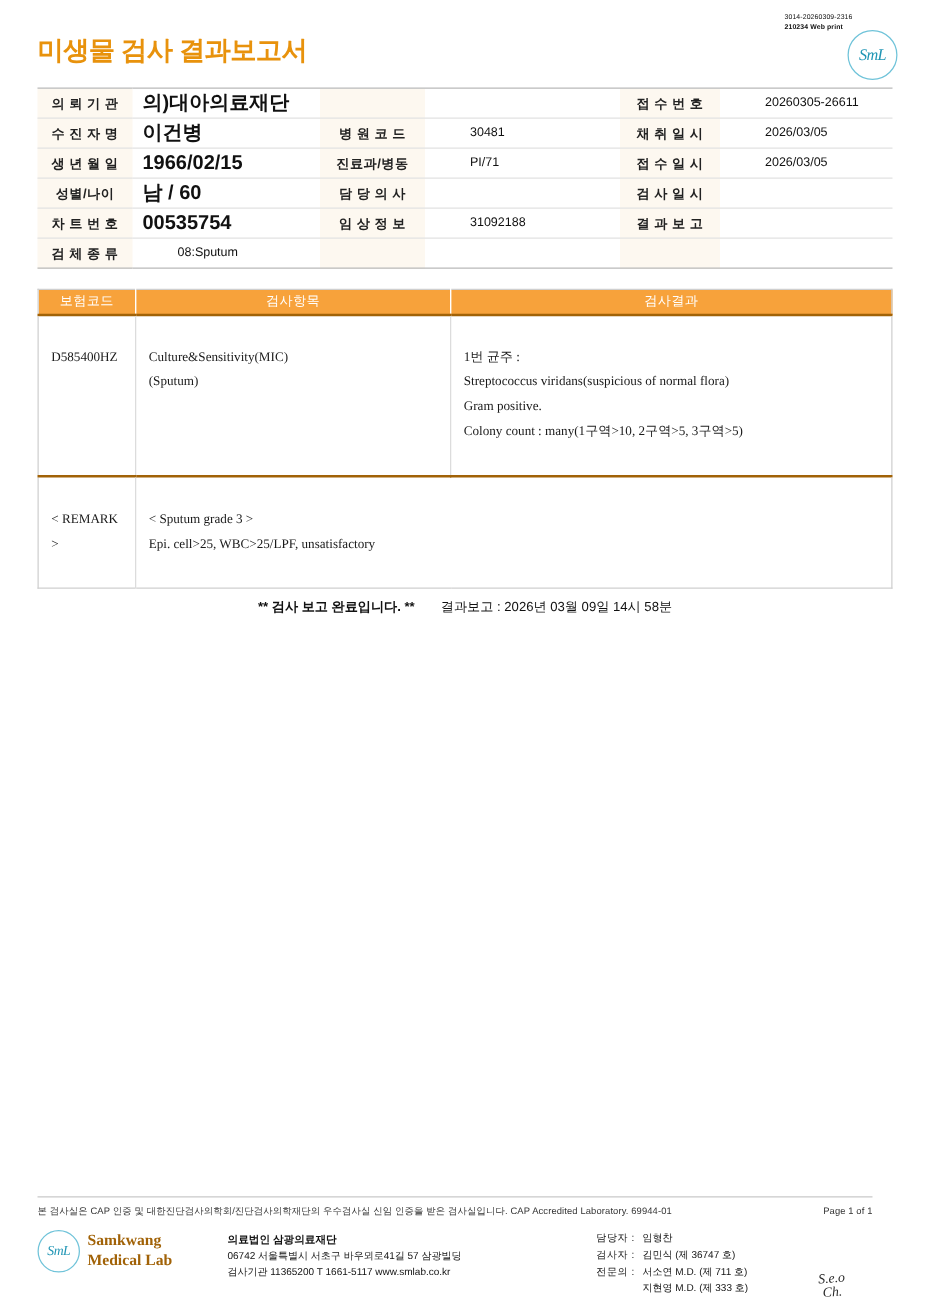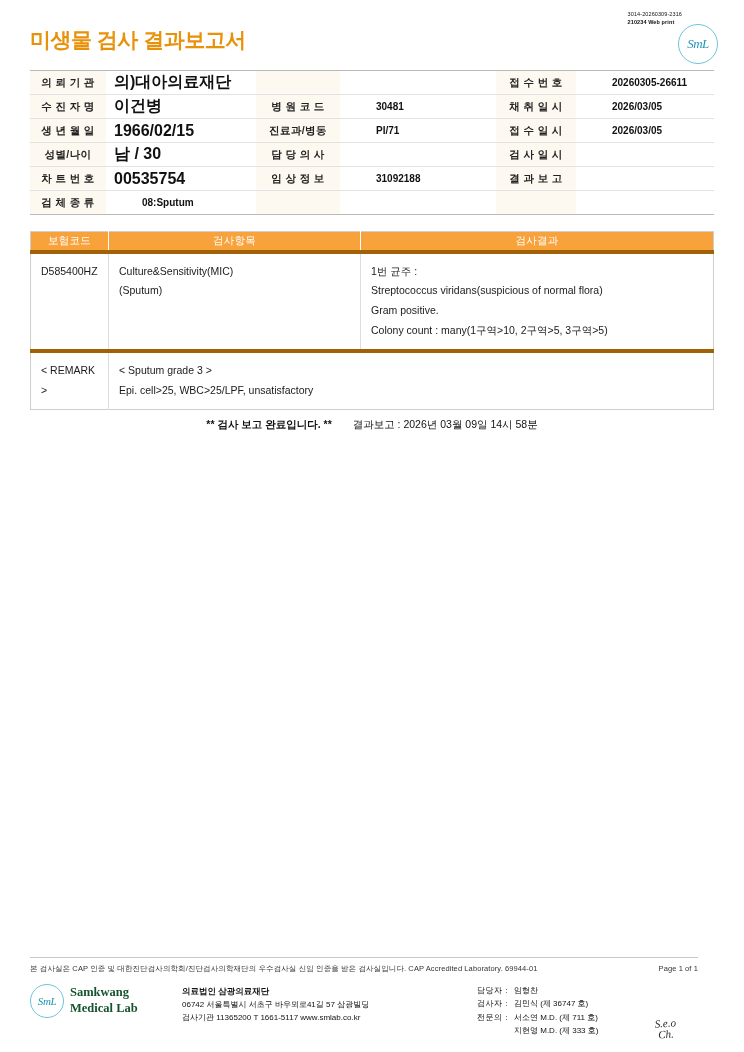--- a/index.html
+++ b/index.html
@@ -88,21 +88,21 @@
     font-size: 10.5px;
     color: #222;
     text-align: center;
     letter-spacing: 0.4px;
   }
   .info-table td.val {
     font-weight: bold;
     font-size: 16px;
     color: #111;
   }
-  .info-table td.val.thin { font-weight: bold; font-size: 10px; padding-left: 36px; }
+  .info-table td.val.thin { font-weight: normal; font-size: 10px; padding-left: 36px; }
   .col-l1 { width: 76px; }
   .col-v1 { width: 150px; }
   .col-l2 { width: 84px; }
   .col-v2 { width: 156px; }
   .col-l3 { width: 80px; }
   .col-v3 { width: auto; }
 
   
   .result-table {
     width: 684px;
@@ -119,25 +119,26 @@
     height: 20px;
     border-right: 1px solid #ffffff;
     letter-spacing: 0.3px;
   }
   .result-table thead th:last-child { border-right: none; }
   .rt-c1 { width: 78px; }
   .rt-c2 { width: 252px; }
   .rt-c3 { width: auto; }
   .result-table td {
     border-right: 1px solid #dcdcdc;
-    border-top: 4px solid #a16207;
+    border-top: 2px solid #a16207;
     vertical-align: top;
-    padding: 8px 10px;
+    padding: 24px 10px;
     font-size: 10.5px;
     line-height: 1.9;
+    font-family: Liberation Serif, serif;
   }
   .result-table td:last-child { border-right: none; }
   .code-cell { font-size: 10px; }
   .remark-cell { font-size: 10px; }
   .remark-body { font-size: 10px; line-height: 2; }
 
   .complete-line {
     width: 684px;
     margin: 8px 30px 0;
     text-align: center;
@@ -192,21 +193,21 @@
   }
   .footer-logo .circle span {
     font-family: "Liberation Serif", serif;
     font-style: italic;
     font-size: 11px;
     color: #2196b5;
     letter-spacing: -0.4px;
   }
   .footer-logo .names {
     font-family: "Liberation Serif", serif;
-    color: #14532d;
+    color: #a16207;
     font-size: 12.5px;
     font-weight: bold;
     line-height: 1.25;
   }
   .footer-addr {
     width: 260px;
     font-size: 8px;
     line-height: 1.65;
     color: #111;
   }
@@ -279,21 +280,21 @@
       <tr>
         <td class="lbl">생 년 월 일</td>
         <td class="val">1966/02/15</td>
         <td class="lbl">진료과/병동</td>
         <td class="val thin">PI/71</td>
         <td class="lbl">접 수 일 시</td>
         <td class="val thin">2026/03/05</td>
       </tr>
       <tr>
         <td class="lbl">성별/나이</td>
-        <td class="val">남 / 30</td>
+        <td class="val">남 / 60</td>
         <td class="lbl">담 당 의 사</td>
         <td class="val thin"></td>
         <td class="lbl">검 사 일 시</td>
         <td class="val thin"></td>
       </tr>
       <tr>
         <td class="lbl">차 트 번 호</td>
         <td class="val">00535754</td>
         <td class="lbl">임 상 정 보</td>
         <td class="val thin">31092188</td>

